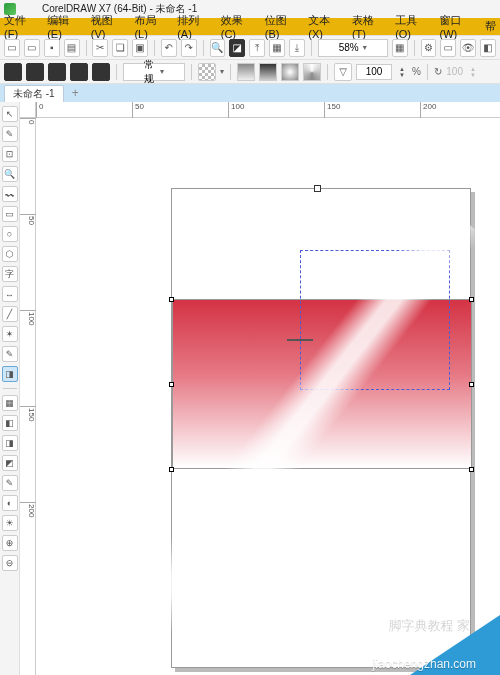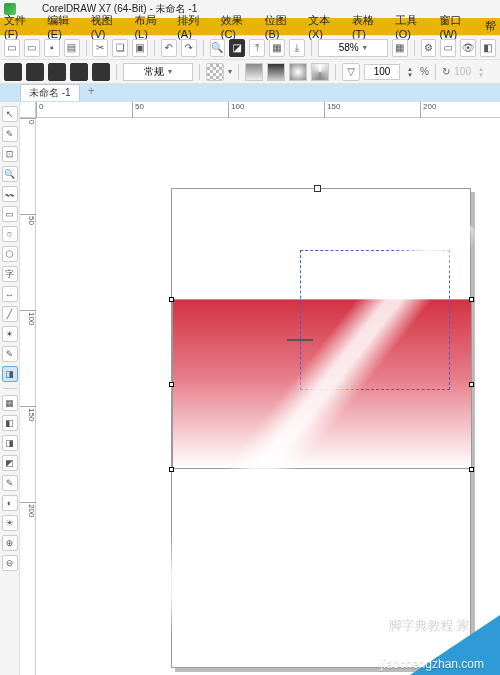--- a/index.html
+++ b/index.html
@@ -24,21 +24,21 @@
 .tb-input { width: 36px; height: 16px; border: 1px solid #ccc; background: #fff; font-size: 10px; text-align: center; padding: 0 2px; }
 .tb-label { font-size: 10px; color: #666; }
 .grad-swatch { width: 18px; height: 18px; border: 1px solid #ccc; }
 .gs1 { background: linear-gradient(180deg,#888,#eee); }
 .gs2 { background: linear-gradient(180deg,#333,#ccc); }
 .gs3 { background: radial-gradient(circle,#fff,#888); }
 .gs4 { background: conic-gradient(#fff,#888,#fff); }
 .checker { background-image: repeating-conic-gradient(#bbb 0 25%, #fff 0 50%); background-size: 6px 6px; }
 
 
-.doc-tabs { height: 18px; background: #c9e4f6; display: flex; align-items: flex-start; padding: 0 20px; }
+.doc-tabs { height: 18px; background: #c9e4f6; display: flex; align-items: center; padding: 0 4px; }
 .doc-tab { background: #fff; border: 1px solid #bcd; border-bottom: none; padding: 1px 8px; font-size: 10px; color: #333; border-radius: 2px 2px 0 0; }
 .new-tab { margin-left: 4px; color: #888; font-size: 12px; padding: 0 4px; }
 
 
 .workspace { display: flex; height: calc(675px - 18px - 18px - 24px - 24px - 18px); background: #fff; position: relative; }
 .toolbox { width: 20px; background: #f4f4f4; border-right: 1px solid #e0e0e0; display: flex; flex-direction: column; align-items: center; gap: 4px; padding: 4px 0; }
 .toolbox .tool { width: 16px; height: 16px; background: #fff; border: 1px solid #ccc; border-radius: 2px; font-size: 9px; display: flex; align-items: center; justify-content: center; color: #555; }
 .toolbox .tool.active { background: #cde6f9; border-color: #6aa9d6; }
 .toolbox .tsep { width: 14px; height: 1px; background: #ccc; margin: 2px 0; }
 
@@ -58,21 +58,21 @@
 
 .selection { position: absolute; top: 61px; left: 128px; width: 150px; height: 140px; border: 1px dashed #4a5bd6; }
 .sel-handle { position: absolute; width: 7px; height: 7px; background: #fff; border: 1px solid #333; }
 .sh-top { top: -4px; left: 142px; }
 .center-mark { position: absolute; top: 148px; left: 115px; width: 26px; height: 6px; }
 .center-mark::before { content:""; position:absolute; left:0; right:0; top:2px; height:2px; background:#555; }
 
 .diag-stripe { position: absolute; top: -40px; left: 60px; width: 60px; height: 640px; background: linear-gradient(90deg, rgba(255,255,255,0) 0%, rgba(255,255,255,0.85) 40%, rgba(255,255,255,0.85) 60%, rgba(255,255,255,0) 100%); transform: rotate(38deg); transform-origin: center; pointer-events: none; }
 
 .corner-tri { position: absolute; right: 0; bottom: 0; width: 0; height: 0; border-left: 90px solid transparent; border-bottom: 60px solid #2e9ad6; }
-.watermark { position: absolute; right: 16px; bottom: 4px; font-size: 12px; color: #fff; opacity: .9; text-shadow: 0 1px 1px rgba(0,0,0,.3); }
+.watermark { position: absolute; right: 24px; bottom: 4px; font-size: 12px; color: #fff; opacity: .9; text-shadow: 0 1px 1px rgba(0,0,0,.3); }
 .wm2 { position: absolute; right: 30px; bottom: 40px; font-size: 13px; color: rgba(0,0,0,.18); }
 </style>
 </head>
 <body>
 
 <div class="title-bar">
   <div class="icon"></div>
   <span>CorelDRAW X7 (64-Bit) - 未命名 -1</span>
 </div>
 
@@ -122,21 +122,21 @@
   <div class="tb-btn">◧</div>
 </div>
 
 <div class="toolbar">
   <div class="tb-btn dark"></div>
   <div class="tb-btn dark"></div>
   <div class="tb-btn dark"></div>
   <div class="tb-btn dark"></div>
   <div class="tb-btn dark"></div>
   <div class="tb-sep"></div>
-  <div class="tb-combo" style="width:70px;">
+  <div class="tb-combo" style="width:62px;">
     <span>常规</span>
     <span class="arrow">▾</span>
   </div>
   <div class="tb-sep"></div>
   <div class="tb-btn checker"></div>
   <span class="arrow" style="font-size:8px;color:#666;">▾</span>
   <div class="tb-sep"></div>
   <div class="grad-swatch gs1"></div>
   <div class="grad-swatch gs2"></div>
   <div class="grad-swatch gs3"></div>

